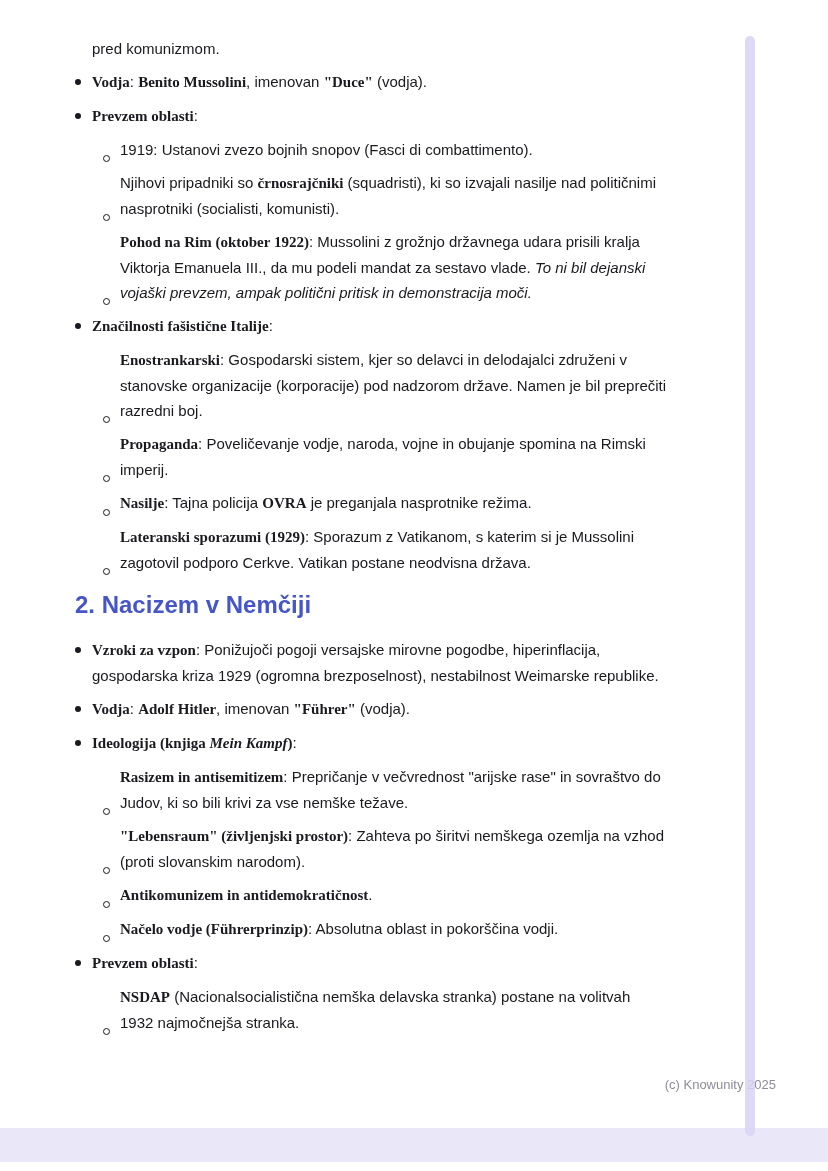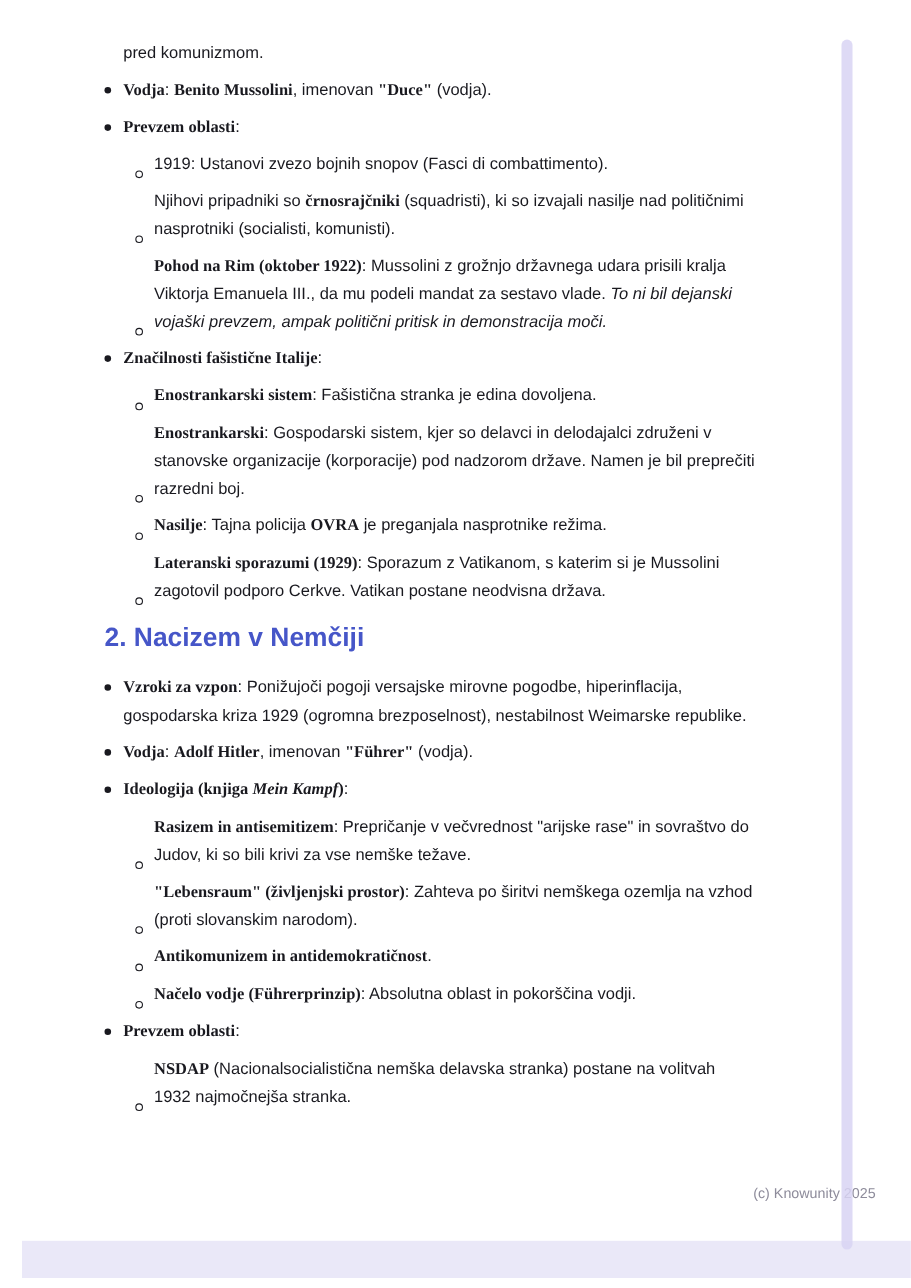--- a/index.html
+++ b/index.html
@@ -8,21 +8,21 @@
     --scrollbar: #d8d4f3;
     --gap: #eae8f8;
   }
   * { margin: 0; padding: 0; box-sizing: border-box; }
   html, body {
     width: 828px; height: 1171px;
     background: #ffffff;
     font-family: "Liberation Sans", sans-serif;
     overflow: hidden;
   }
-  .viewer { position: relative; width: 720px; height: 1171px; margin-left: 20px; }
+  .viewer { position: relative; width: 720px; height: 1171px; }
   .page {
     position: absolute; top: 0; left: 0;
     width: 828px; height: 1128px;
     background: #ffffff;
   }
   .content {
     position: absolute; top: 36px; left: 75px;
     width: 592px;
     color: var(--text);
     font-size: 15px;
@@ -105,25 +105,25 @@
         <div class="li l2">
           <span class="marker circle"></span>
           <span class="txt"><span class="b">Pohod na Rim (oktober 1922)</span><span>: Mussolini z grožnjo državnega udara prisili kralja Viktorja Emanuela III., da mu podeli mandat za sestavo vlade. </span><span class="i">To ni bil dejanski vojaški prevzem, ampak politični pritisk in demonstracija moči.</span></span>
         </div>
         <div class="li l1">
           <span class="marker disc"></span>
           <span class="txt"><span class="b">Značilnosti fašistične Italije</span><span>:</span></span>
         </div>
         <div class="li l2">
           <span class="marker circle"></span>
-          <span class="txt"><span class="b">Enostrankarski sistem</span><span>: Fašistična stranka je edina dovoljena.</span></span>
+          <span class="txt"><span class="b">Enostrankarski</span><span>: Gospodarski sistem, kjer so delavci in delodajalci združeni v stanovske organizacije (korporacije) pod nadzorom države. Namen je bil preprečiti razredni boj.</span></span>
         </div>
         <div class="li l2">
           <span class="marker circle"></span>
-          <span class="txt"><span class="b">Enostrankarski</span><span>: Gospodarski sistem, kjer so delavci in delodajalci združeni v stanovske organizacije (korporacije) pod nadzorom države. Namen je bil preprečiti razredni boj.</span></span>
+          <span class="txt"><span class="b">Propaganda</span><span>: Poveličevanje vodje, naroda, vojne in obujanje spomina na Rimski imperij.</span></span>
         </div>
         <div class="li l2">
           <span class="marker circle"></span>
           <span class="txt"><span class="b">Nasilje</span><span>: Tajna policija </span><span class="b">OVRA</span><span> je preganjala nasprotnike režima.</span></span>
         </div>
         <div class="li l2">
           <span class="marker circle"></span>
           <span class="txt"><span class="b">Lateranski sporazumi (1929)</span><span>: Sporazum z Vatikanom, s katerim si je Mussolini zagotovil podporo Cerkve. Vatikan postane neodvisna država.</span></span>
         </div>
         <h2 class="heading"><span class="txt"><span>2. Nacizem v Nemčiji</span></span></h2>

